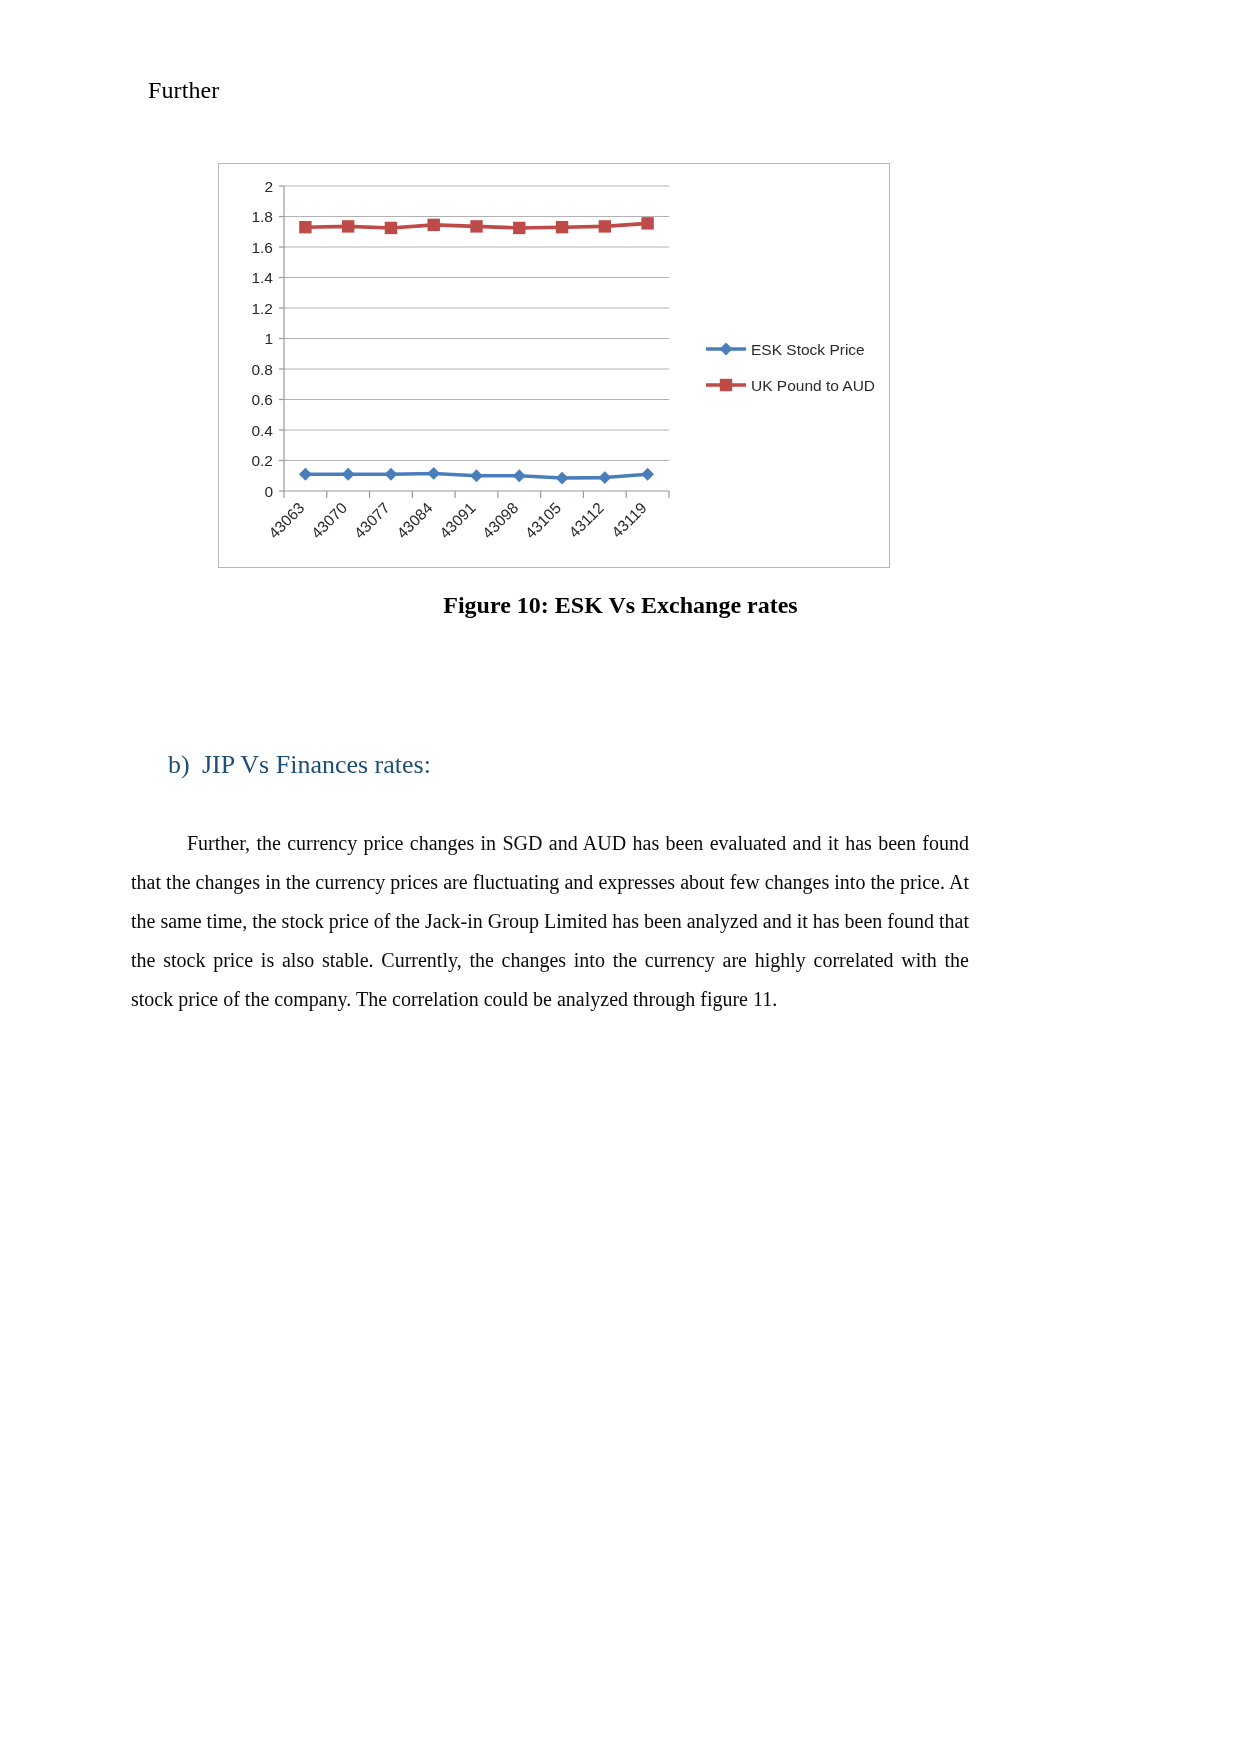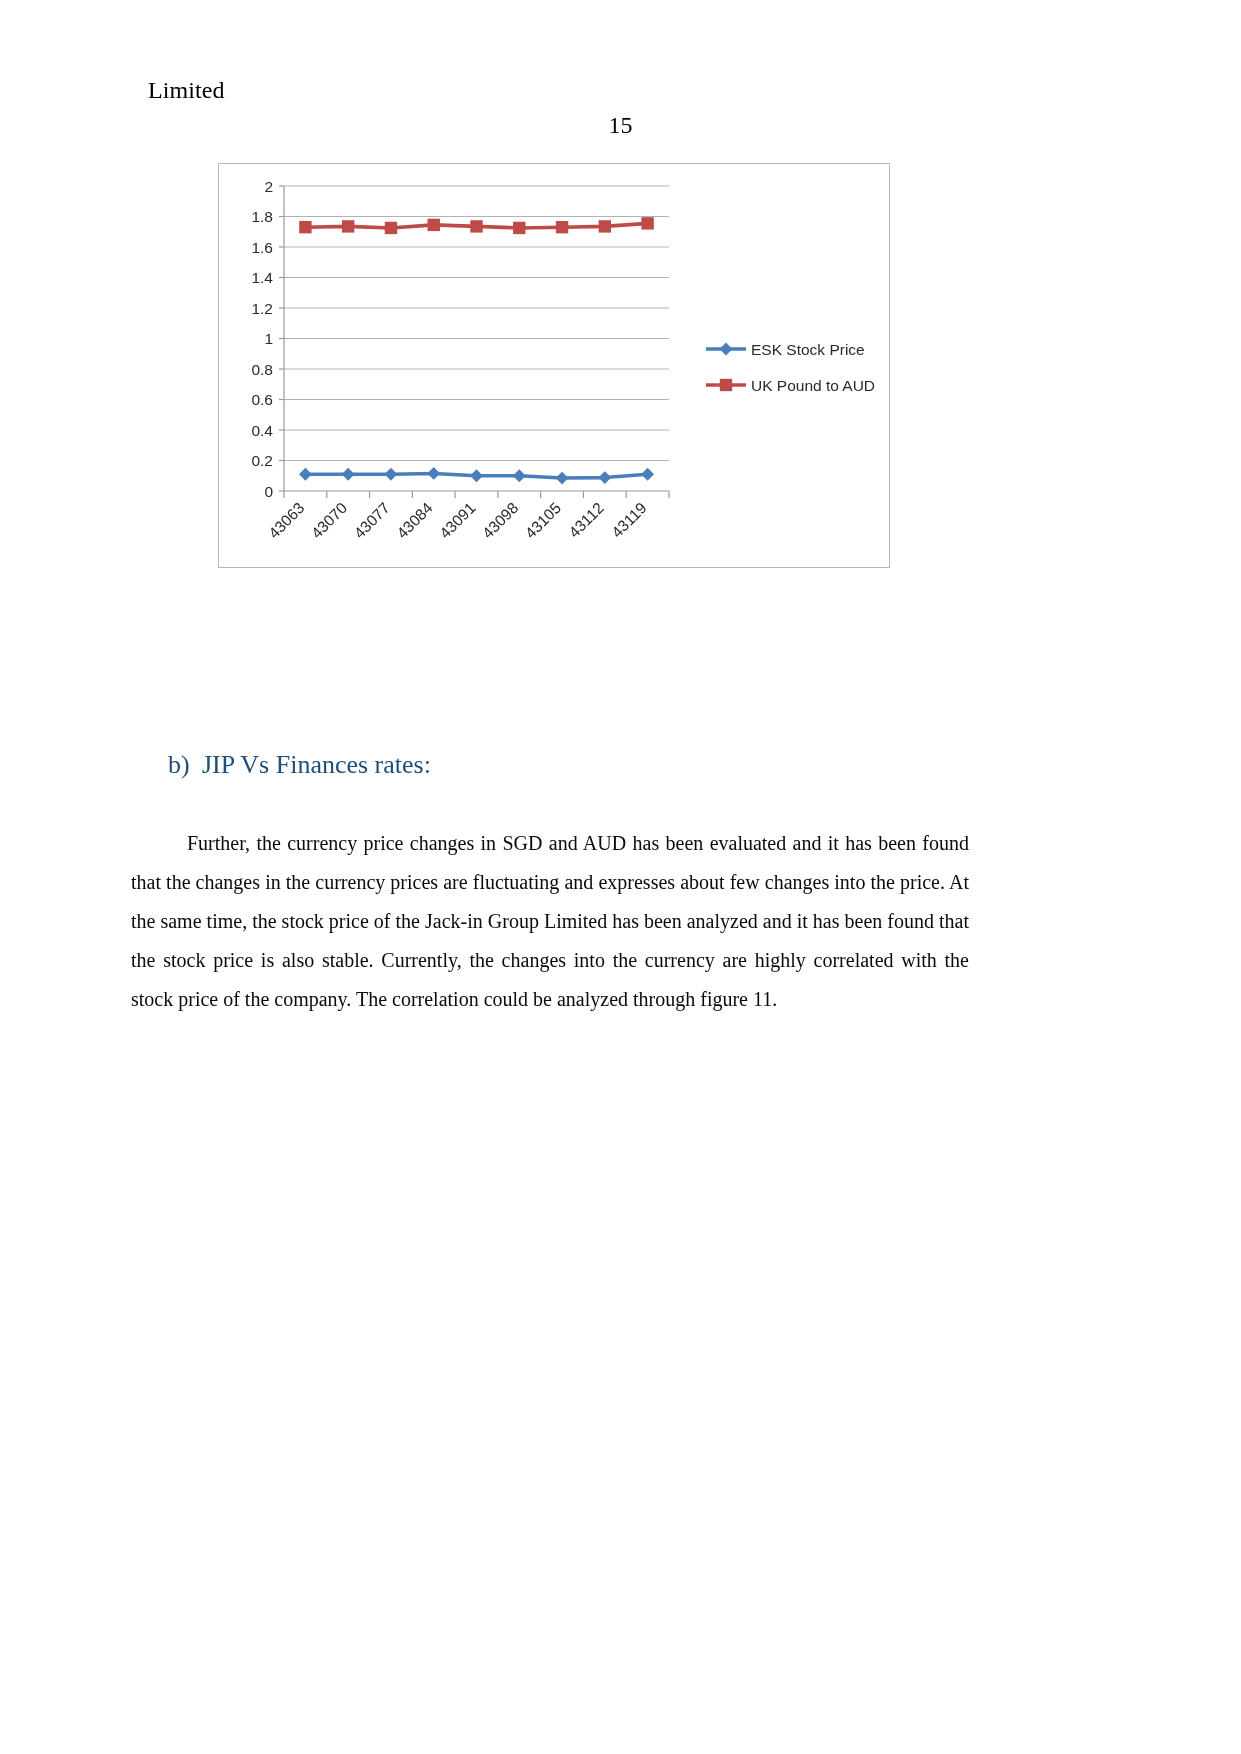--- a/index.html
+++ b/index.html
@@ -125,23 +125,22 @@
     text-align: justify;
     text-indent: 56px;
     color: #0a0a0a;
   }
 </style>
 </head>
 <body>
 
 <div class="page">
 
-  <div class="running-head">Limited</div>
-
-  <div class="page-number">15</div>
+  <div class="running-head">Further</div>
+
 
   <div class="chart-frame">
     <div class="plot-wrap">
       <svg class="chart-svg" viewBox="0 0 670 403">
         <g id="gridlines">
             <line x1="60" y1="327" x2="65" y2="327" class="ticklet"></line>
             <line x1="65" y1="296.5" x2="450" y2="296.5" class="gridline"></line>
             <line x1="60" y1="296.5" x2="65" y2="296.5" class="ticklet"></line>
             <line x1="65" y1="266" x2="450" y2="266" class="gridline"></line>
             <line x1="60" y1="266" x2="65" y2="266" class="ticklet"></line>
@@ -235,20 +234,21 @@
             <g>
               <line x1="487" y1="221" x2="527" y2="221" stroke="#be4b48" stroke-width="3.6"></line>
               <rect x="500.8" y="214.8" width="12.4" height="12.4" fill="#be4b48"></rect>
               <text x="532" y="226.5" class="legend-text">UK Pound to AUD</text>
             </g>
           </g>
       </svg>
     </div>
   </div>
 
+  <div class="figure-caption">Figure 10: ESK Vs Exchange rates</div>
 
 
   <div class="sub-heading">
     <span class="marker">b)</span><span>JIP Vs Finances rates</span><span class="colon">:</span>
   </div>
 
   <p class="body-para">Further, the currency price changes in SGD and AUD has been evaluated and it has been found that the changes in the currency prices are fluctuating and expresses about few changes into the price. At the same time, the stock price of the Jack-in Group Limited has been analyzed and it has been found that the stock price is also stable. Currently, the changes into the currency are highly correlated with the stock price of the company.  The correlation could be analyzed through figure 11.</p>
 
 </div>
 

